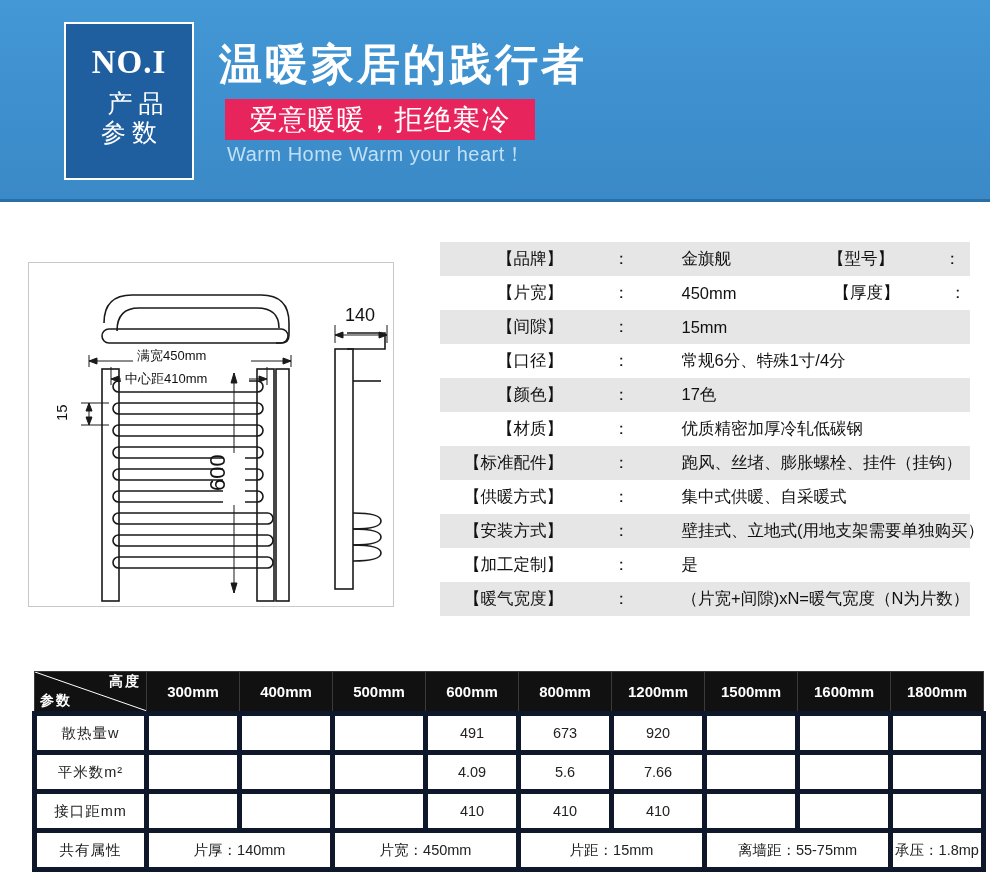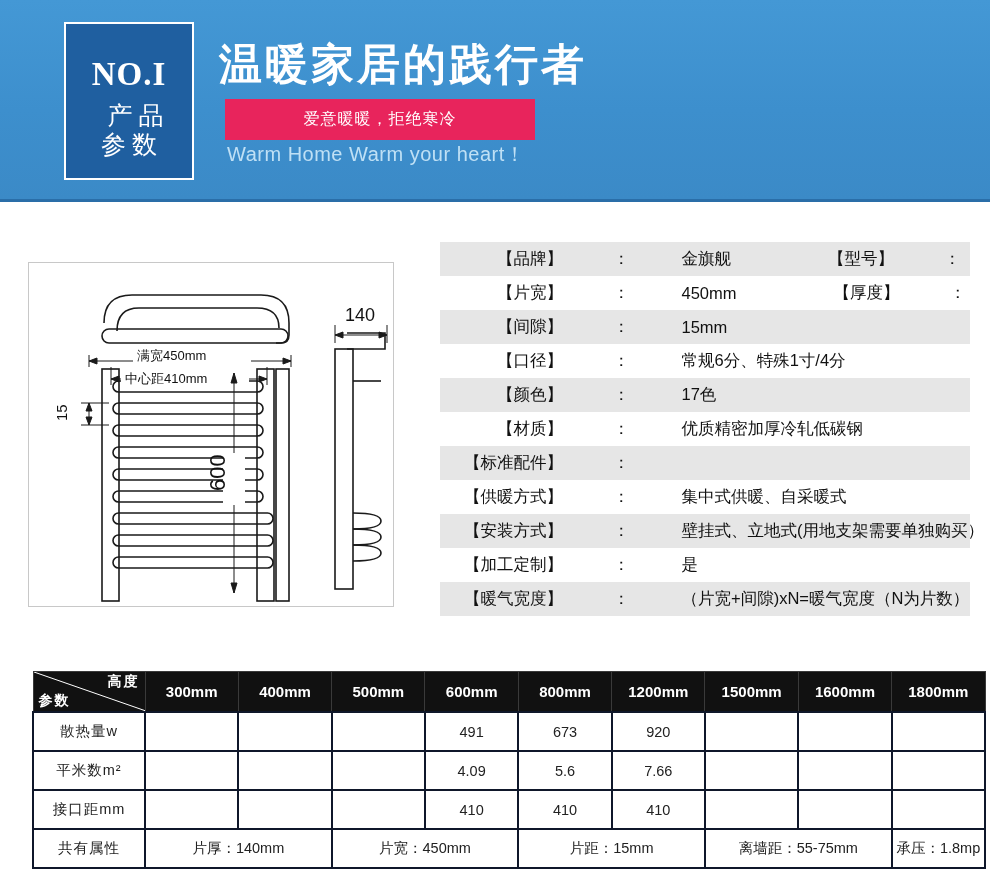--- a/index.html
+++ b/index.html
@@ -33,21 +33,21 @@
   .no1-box {
     position: absolute;
     left: 64px; top: 22px;
     width: 130px; height: 158px;
     background: #1f5fa0;
     border: 2px solid #ffffff;
     text-align: center;
     color: #ffffff;
   }
   .no1-main {
-    margin-top: 34px;
+    margin-top: 22px;
     font-size: 33px;
     font-weight: bold;
     letter-spacing: 1px;
     line-height: 1;
     font-family: "Liberation Serif", serif;
   }
   .no1-cn1 {
     margin-top: 11px;
     font-size: 25px;
     letter-spacing: 6px;
@@ -73,21 +73,21 @@
     position: absolute;
     left: 225px; top: 99px;
     width: 310px; height: 41px;
     background: #e8245c;
     display: flex;
     align-items: center;
     justify-content: center;
   }
   .head-tagbox span {
     color: #ffffff;
-    font-size: 16px;
+    font-size: 28px;
     letter-spacing: 1px;
   }
   .head-sub {
     position: absolute;
     left: 227px; top: 141px;
     font-size: 20px;
     color: #bfe0f5;
     letter-spacing: 0.5px;
     font-family: "Liberation Sans", sans-serif;
   }
@@ -136,21 +136,21 @@
     position: absolute;
     left: 32px; top: 671px;
     width: 954px;
   }
   table.spec-table {
     border-collapse: collapse;
     width: 954px;
     table-layout: fixed;
   }
   table.spec-table th, table.spec-table td {
-    border: 2px solid #0f172a;
+    border: 5px solid #0f172a;
     text-align: center;
     font-size: 14.5px;
     color: #222222;
     height: 39px;
     padding: 0;
   }
   table.spec-table thead th {
     background: #111111;
     color: #ffffff;
     border: 1px solid #3a3a3a;
@@ -356,20 +356,21 @@
 
       <div class="spec-row">
         <span class="spec-label">【材质】</span>
         <span class="spec-colon">：</span>
         <span class="spec-value">优质精密加厚冷轧低碳钢</span>
       </div>
 
       <div class="spec-row shaded">
         <span class="spec-label">【标准配件】</span>
         <span class="spec-colon">：</span>
+        <span class="spec-value">跑风、丝堵、膨胀螺栓、挂件（挂钩）</span>
       </div>
 
       <div class="spec-row">
         <span class="spec-label">【供暖方式】</span>
         <span class="spec-colon">：</span>
         <span class="spec-value">集中式供暖、自采暖式</span>
       </div>
 
       <div class="spec-row shaded">
         <span class="spec-label">【安装方式】</span>

